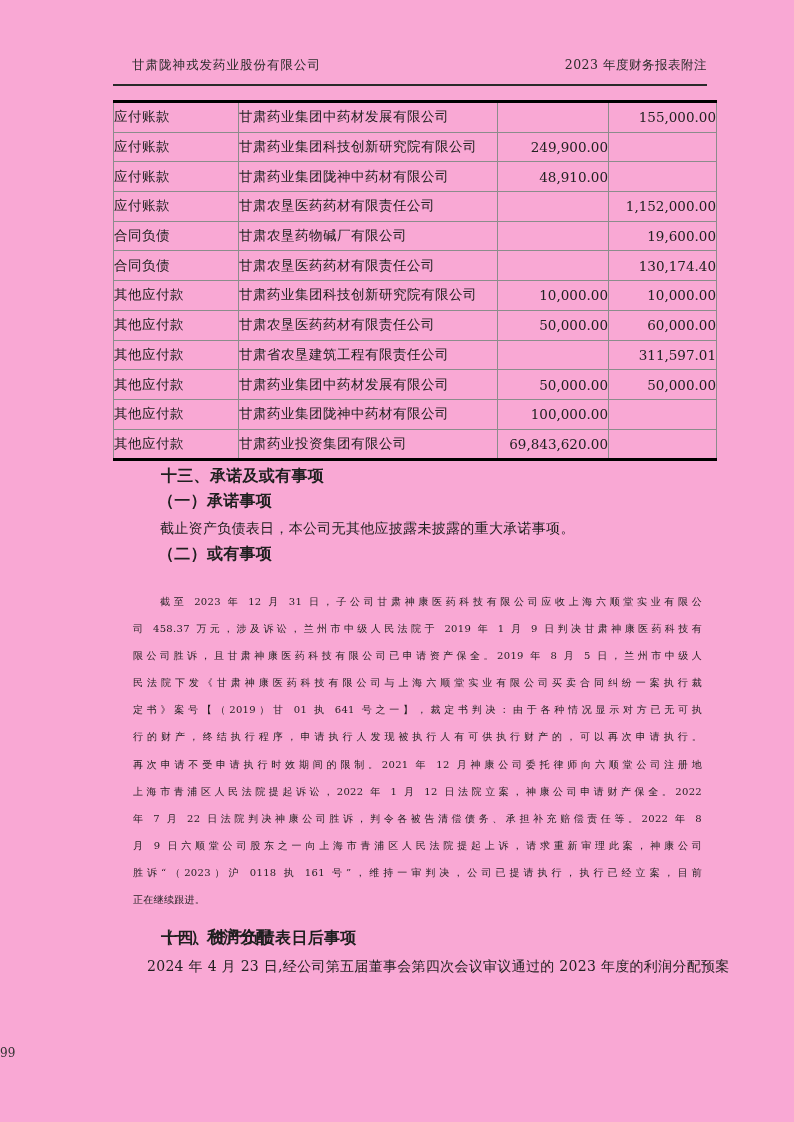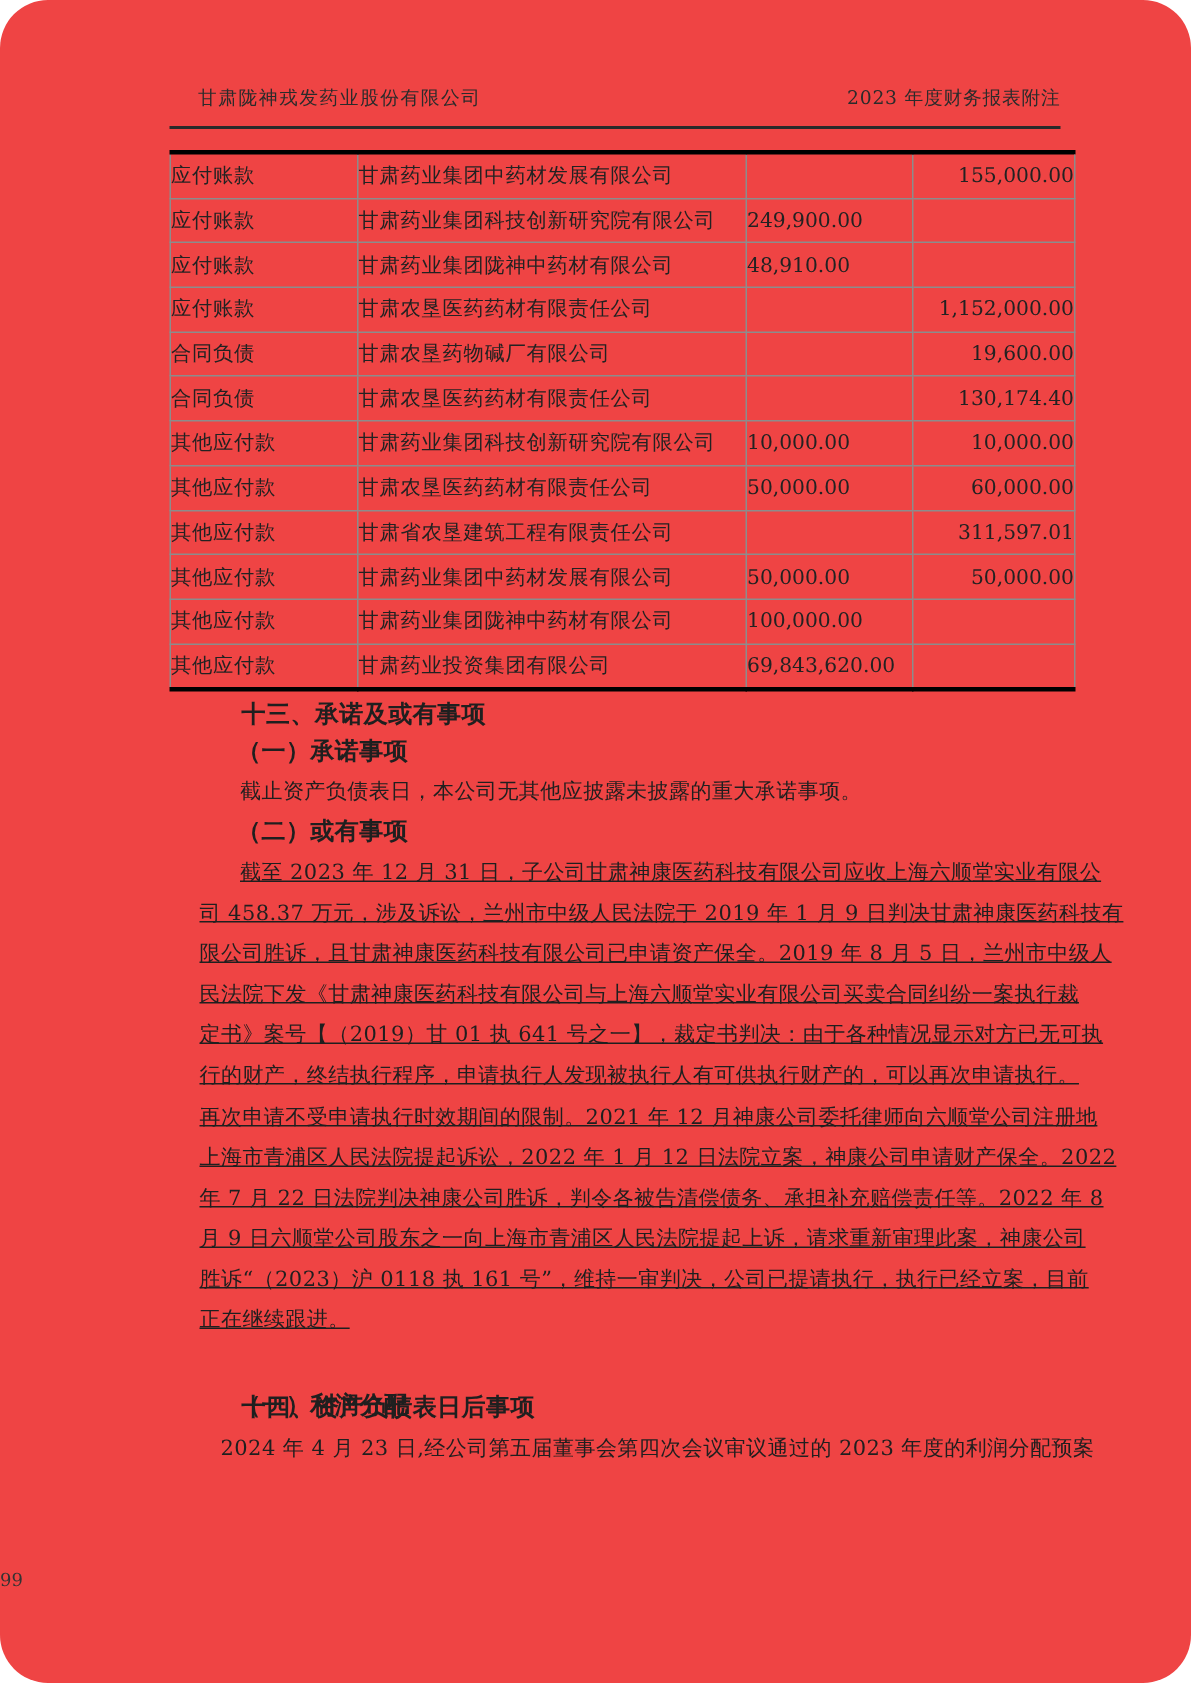--- a/index.html
+++ b/index.html
@@ -1,18 +1,18 @@
 <!DOCTYPE html>
 <html><head>
 <meta charset="utf-8">
 <style>
   html,body{margin:0;padding:0;background:#ffffff;}
   .page{
-    position:relative;width:794px;height:1122px;background:#ef4444;overflow:hidden;
-    font-family:"DejaVu Serif","Liberation Serif",serif;color:#1f1f1f;border-radius:32px;
+    position:relative;width:794px;height:1122px;background:#f9a8d4;overflow:hidden;
+    font-family:"DejaVu Serif","Liberation Serif",serif;color:#1f1f1f;
   }
   
   .header{
     position:absolute;left:113px;top:56px;width:594px;height:28px;
     border-bottom:2px solid #2a2a2a;
     display:flex;justify-content:space-between;align-items:flex-start;
     font-size:12.5px;line-height:18px;color:#2b2b2b;
   }
   .header .hl{margin-left:19px;letter-spacing:1px;}
   .header .hr{letter-spacing:0.5px;}
@@ -23,33 +23,33 @@
     border-top:3px solid #000;border-bottom:3px solid #000;
     font-size:13.5px;color:#222;
   }
   table.rel td{
     border:1px solid #8c8c8c;height:28.7px;padding:0;
     overflow:hidden;white-space:nowrap;vertical-align:middle;
   }
   table.rel tr td:first-child{border-left:1px solid #8c8c8c;}
   td.c1{width:124px;padding-left:12px;letter-spacing:0.5px;}
   td.c2{width:258px;padding-left:13px;letter-spacing:0.5px;}
-  td.c3{width:110px;text-align:left;padding-right:7px;}
+  td.c3{width:110px;text-align:right;padding-right:7px;}
   td.c4{width:107px;text-align:right;padding-right:7px;}
   
   .tline{
     position:absolute;left:113px;width:599px;height:22px;
     padding-left:20px;padding-right:10px;box-sizing:border-box;
     font-size:14px;line-height:22px;letter-spacing:0.3px;white-space:nowrap;
   }
   .bold{font-weight:bold;font-size:16px;}
   .para{
-    position:absolute;left:113px;top:569px;width:599px;
+    position:absolute;left:113px;top:588px;width:599px;
     padding-left:20px;padding-right:10px;box-sizing:border-box;
-    font-size:14px;letter-spacing:0.3px;text-decoration:underline;
+    font-size:10px;letter-spacing:0.3px;
   }
   .para .pl{
     height:27.1px;line-height:27.1px;white-space:nowrap;
     text-align:justify;text-align-last:justify;
   }
   .para .pl.first{padding-left:27px;}
   .para .pl.last{text-align-last:left;}
   .jline{text-align:justify;text-align-last:justify;}
   .footer{
     position:absolute;left:0;top:1046px;width:794px;text-align:left;

